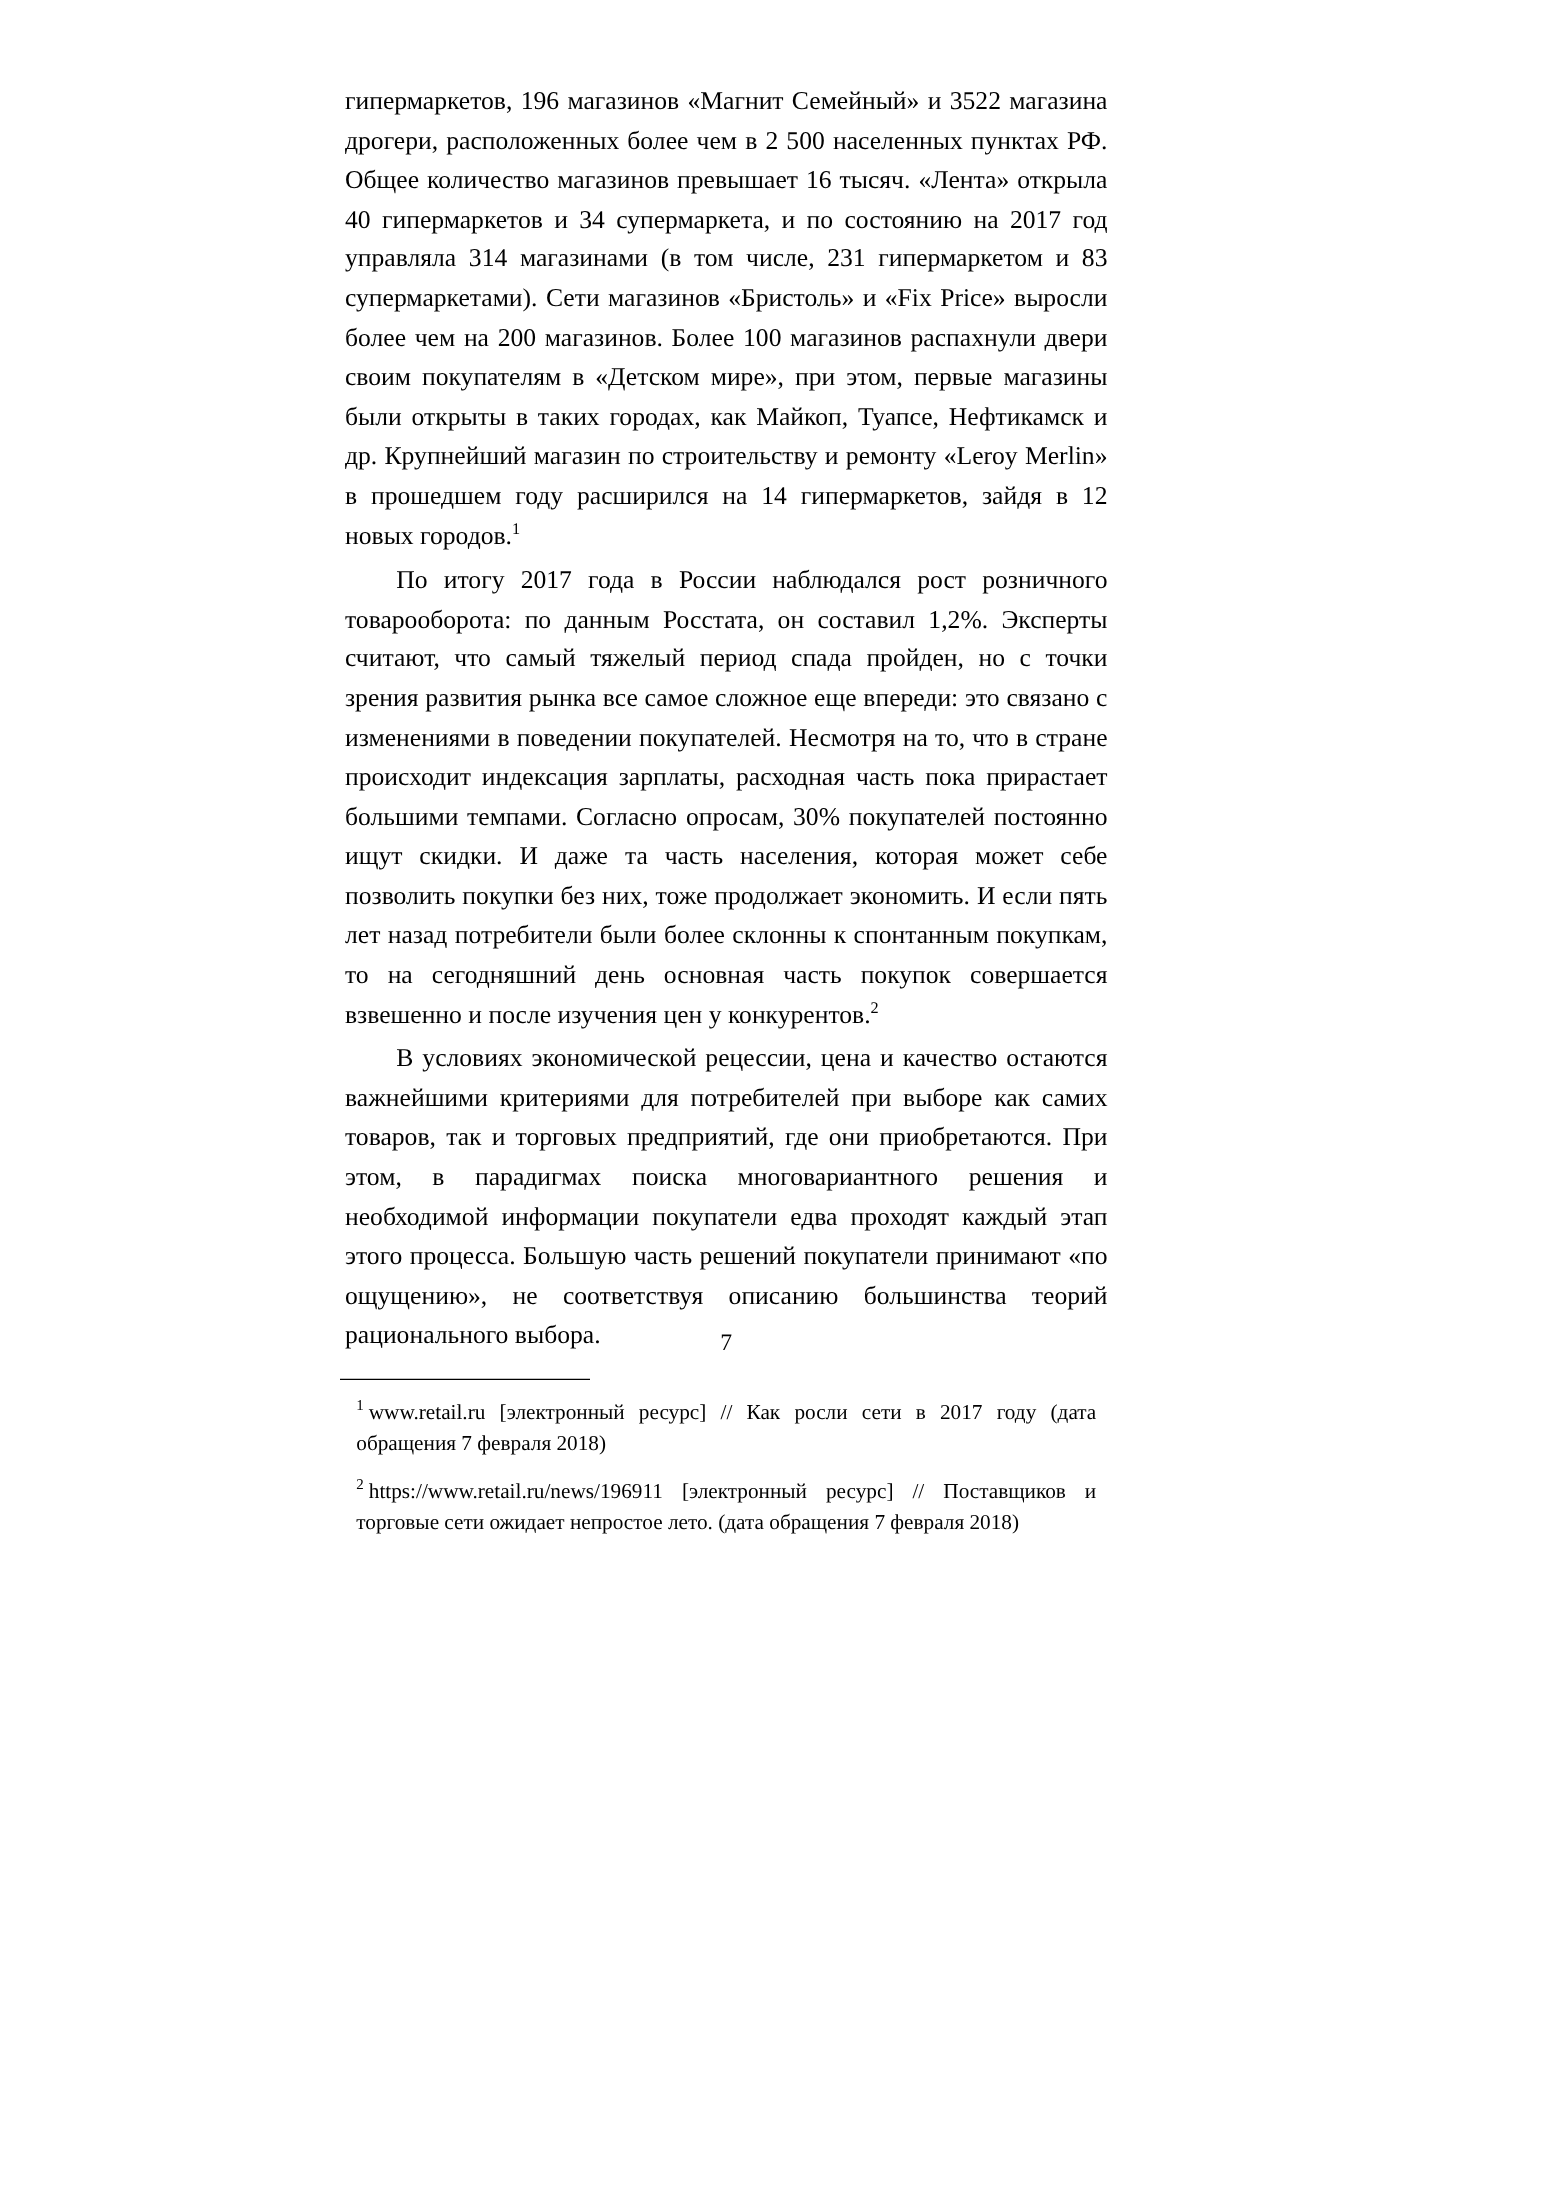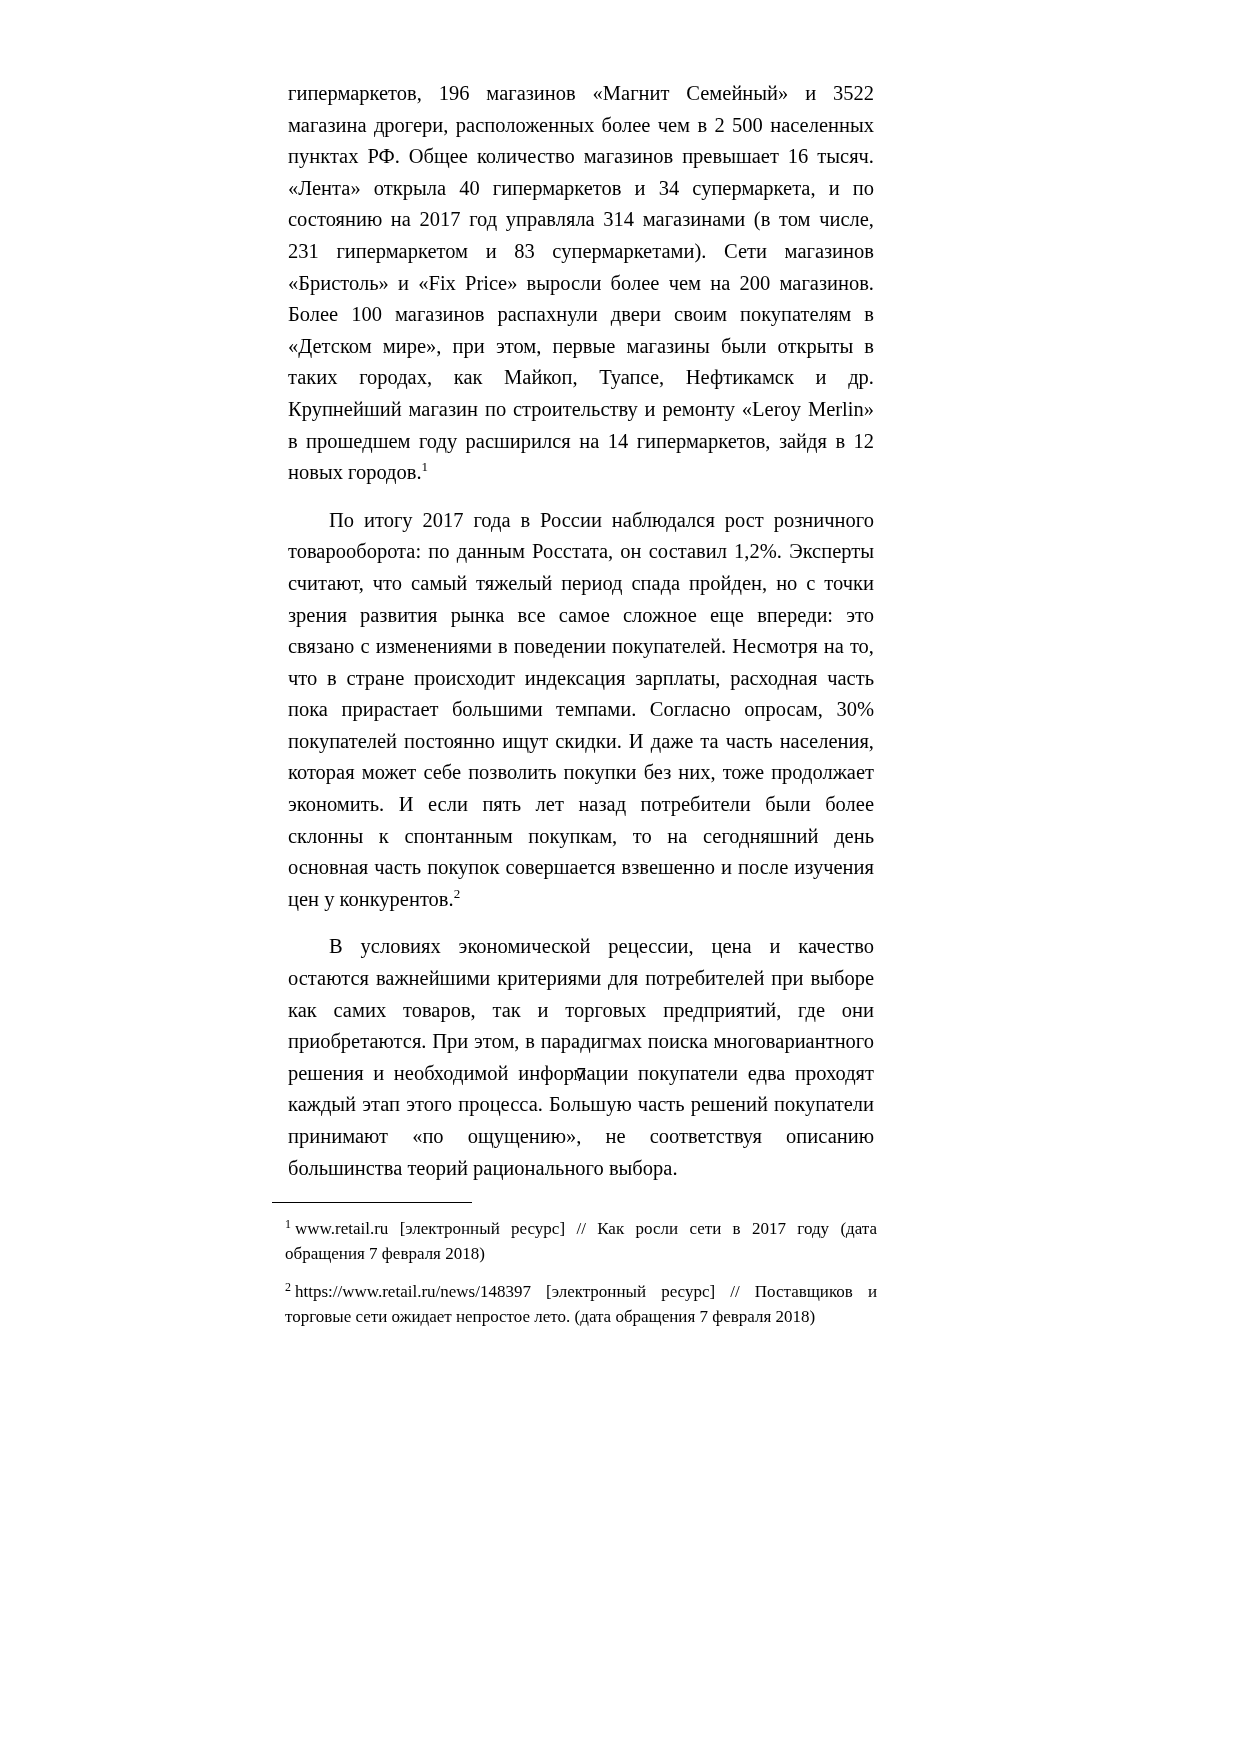--- a/index.html
+++ b/index.html
@@ -22,21 +22,21 @@
     height: 1755px;
     background: #ffffff;
   }
   .content {
     position: absolute;
     left: 272px;
     top: 62px;
     width: 618px;
   }
   p.body-par {
-    margin: 16px;
+    margin: 4px;
     font-size: 20.5px;
     line-height: 31.6px;
     text-align: justify;
     text-justify: inter-word;
     hyphens: none;
   }
   p.indent {
     text-indent: 41px;
   }
   sup.fn {
@@ -81,17 +81,17 @@
     <p class="body-par"><span>гипермаркетов, 196 магазинов «Магнит Семейный» и 3522 магазина дрогери, расположенных более чем в 2 500 населенных пунктах РФ. Общее количество магазинов превышает 16 тысяч. «Лента» открыла 40 гипермаркетов и 34 супермаркета, и по состоянию на 2017 год управляла 314 магазинами (в том числе, 231 гипермаркетом и 83 супермаркетами). Сети магазинов «Бристоль» и «Fix Price» выросли более чем на 200 магазинов. Более 100 магазинов распахнули двери своим покупателям в «Детском мире», при этом, первые магазины были открыты в таких городах, как Майкоп, Туапсе, Нефтикамск и др. Крупнейший магазин по строительству и ремонту «Leroy Merlin» в прошедшем году расширился на 14 гипермаркетов, зайдя в 12 новых городов.</span><sup class="fn">1</sup></p>
 
     <p class="body-par indent"><span>По итогу 2017 года в России наблюдался рост розничного товарооборота: по данным Росстата, он составил 1,2%. Эксперты считают, что самый тяжелый период спада пройден, но с точки зрения развития рынка все самое сложное еще впереди: это связано с изменениями в поведении покупателей. Несмотря на то, что в стране происходит индексация зарплаты, расходная часть пока прирастает большими темпами. Согласно опросам, 30% покупателей постоянно ищут скидки. И даже та часть населения, которая может себе позволить покупки без них, тоже продолжает экономить. И если пять лет назад потребители были более склонны к спонтанным покупкам, то на сегодняшний день основная часть покупок совершается взвешенно и после изучения цен у конкурентов.</span><sup class="fn">2</sup></p>
 
     <p class="body-par indent">В условиях экономической рецессии, цена и качество остаются важнейшими критериями для потребителей при выборе как самих товаров, так и торговых предприятий, где они приобретаются. При этом, в парадигмах поиска многовариантного решения и необходимой информации покупатели едва проходят каждый этап этого процесса. Большую часть решений покупатели принимают «по ощущению», не соответствуя описанию большинства теорий рационального выбора.</p>
 
     <div class="fn-rule"></div>
 
     <p class="footnote"><span class="marker">1</span><span>www.retail.ru [электронный ресурс] // Как росли сети в 2017 году (дата обращения 7 февраля 2018)</span></p>
 
-    <p class="footnote"><span class="marker">2</span><span>https://www.retail.ru/news/148397 [электронный ресурс] // Поставщиков и торговые сети ожидает непростое лето. (дата обращения 7 февраля 2018)</span></p>
+    <p class="footnote"><span class="marker">2</span><span>https://www.retail.ru/news/196911 [электронный ресурс] // Поставщиков и торговые сети ожидает непростое лето. (дата обращения 7 февраля 2018)</span></p>
 
     <div class="page-number">7</div>
   </div>
 </div>
 
 </body></html>

